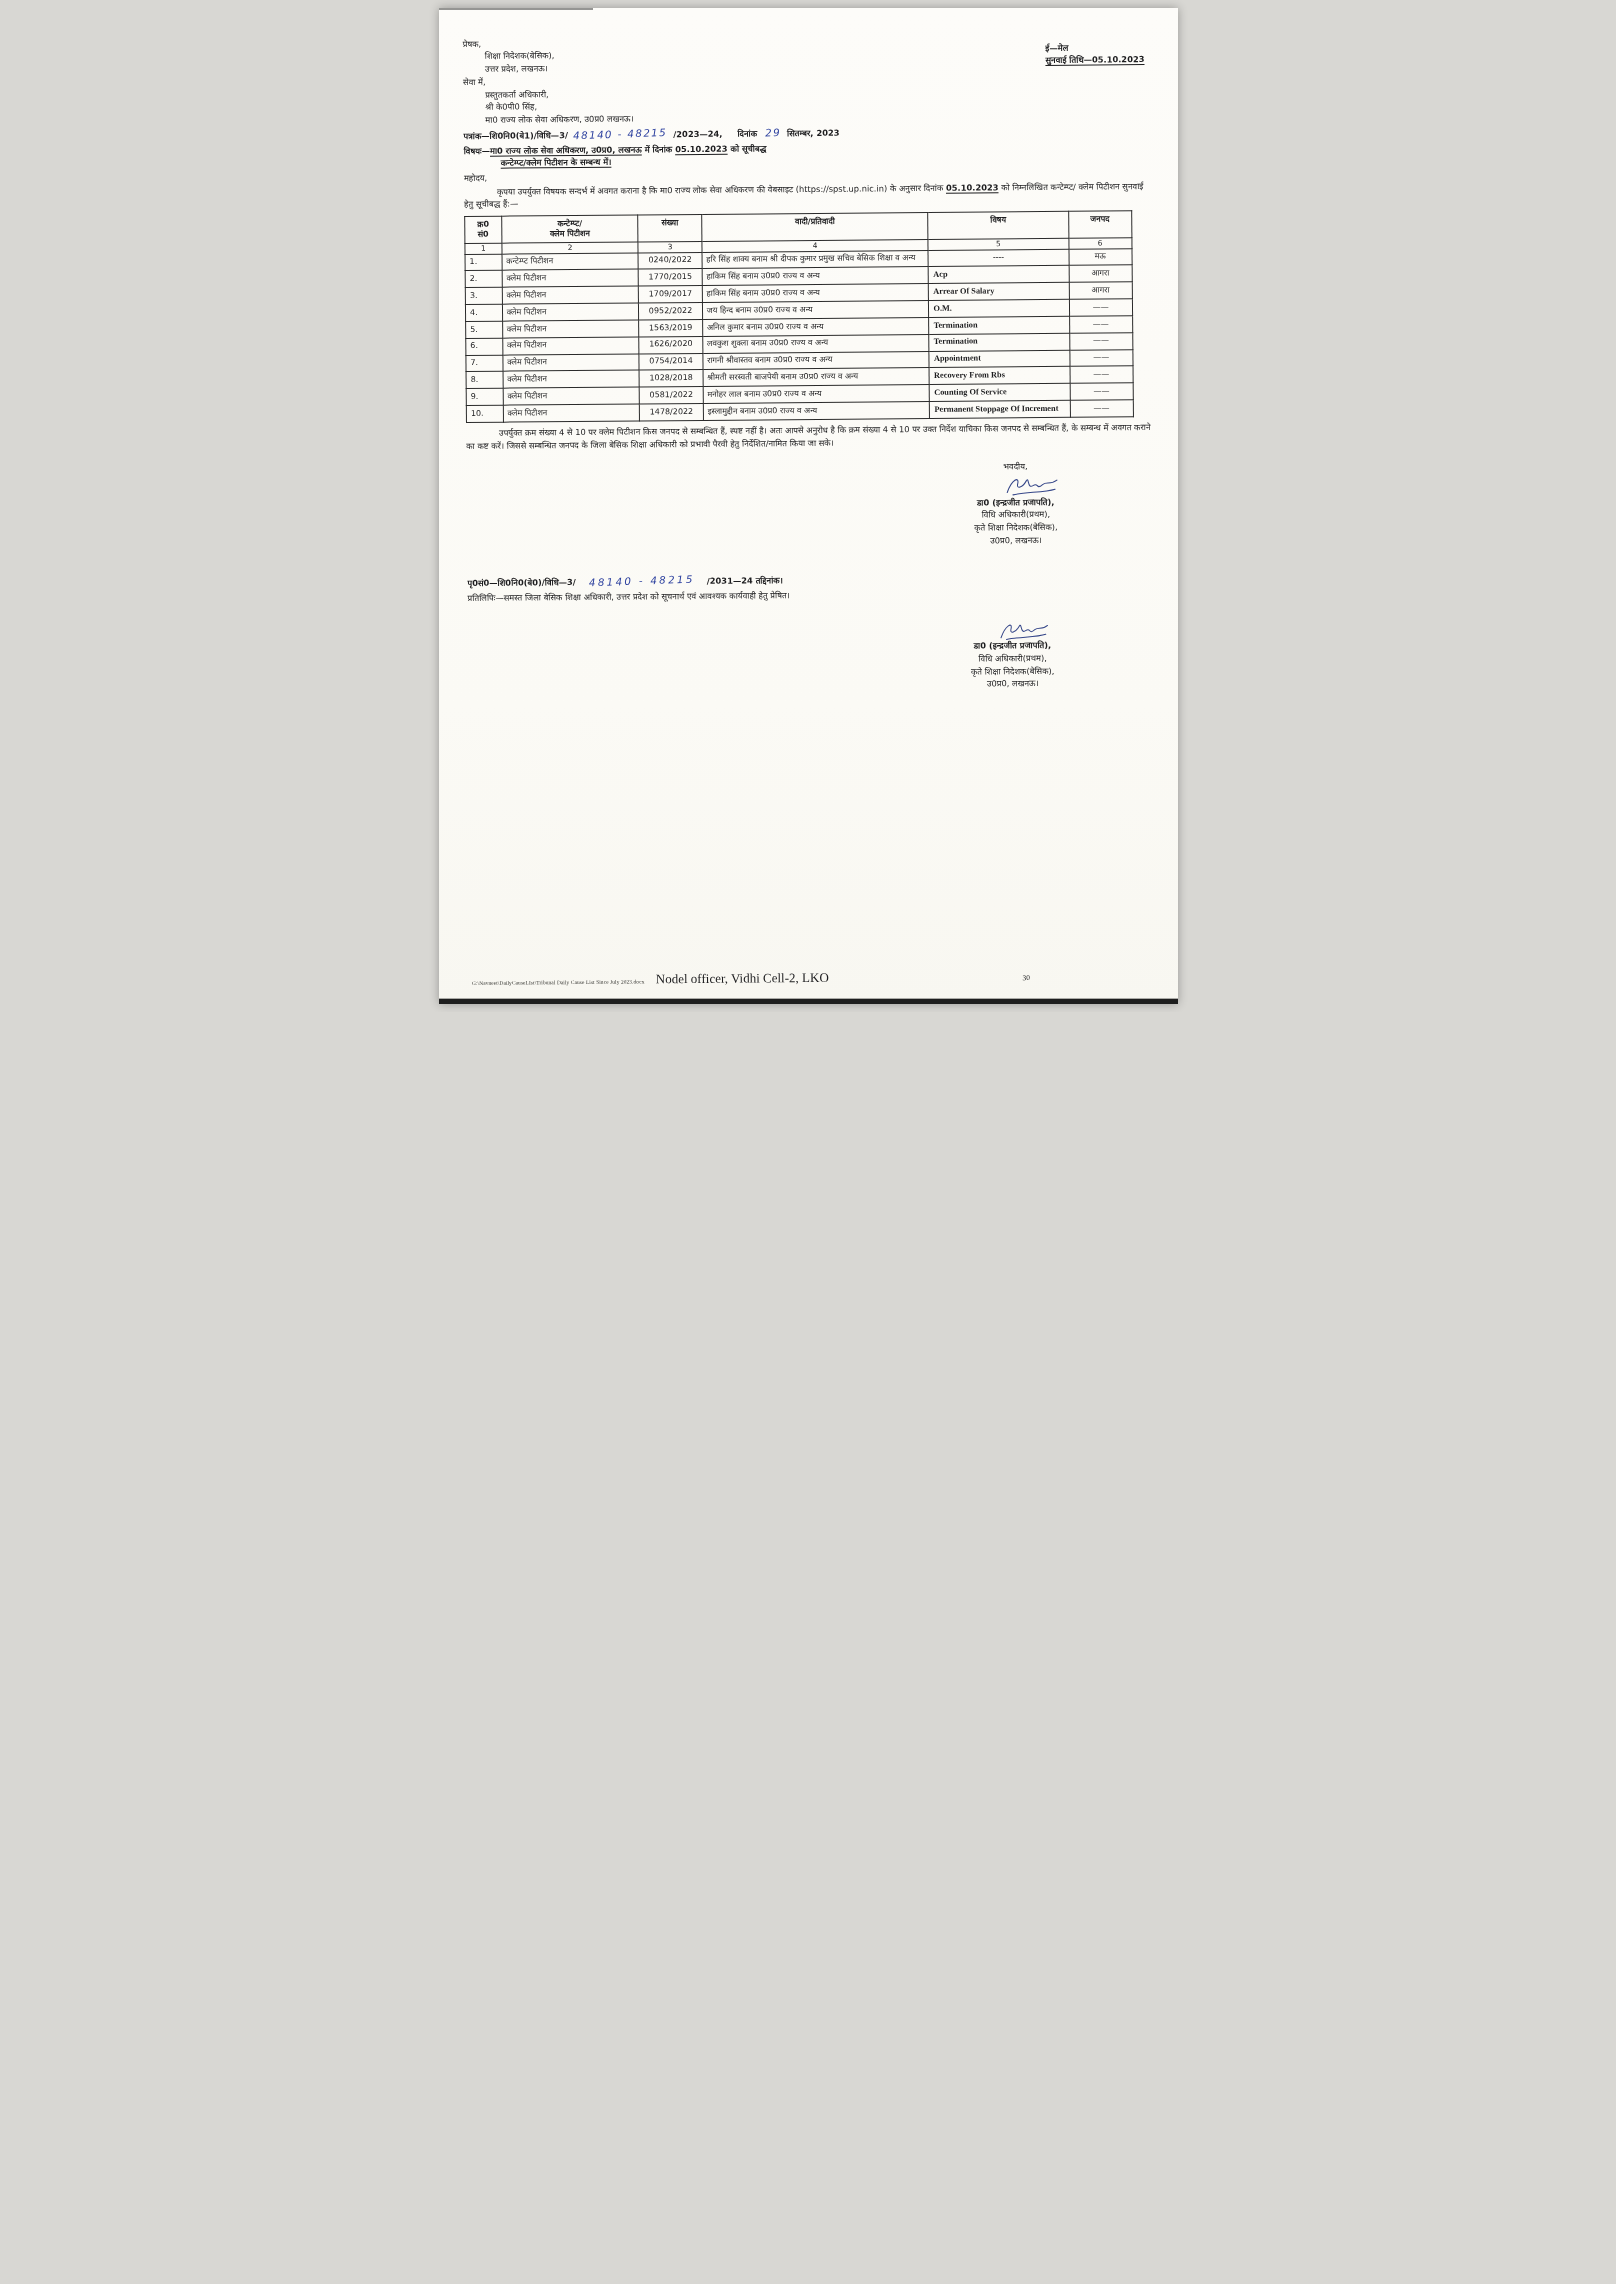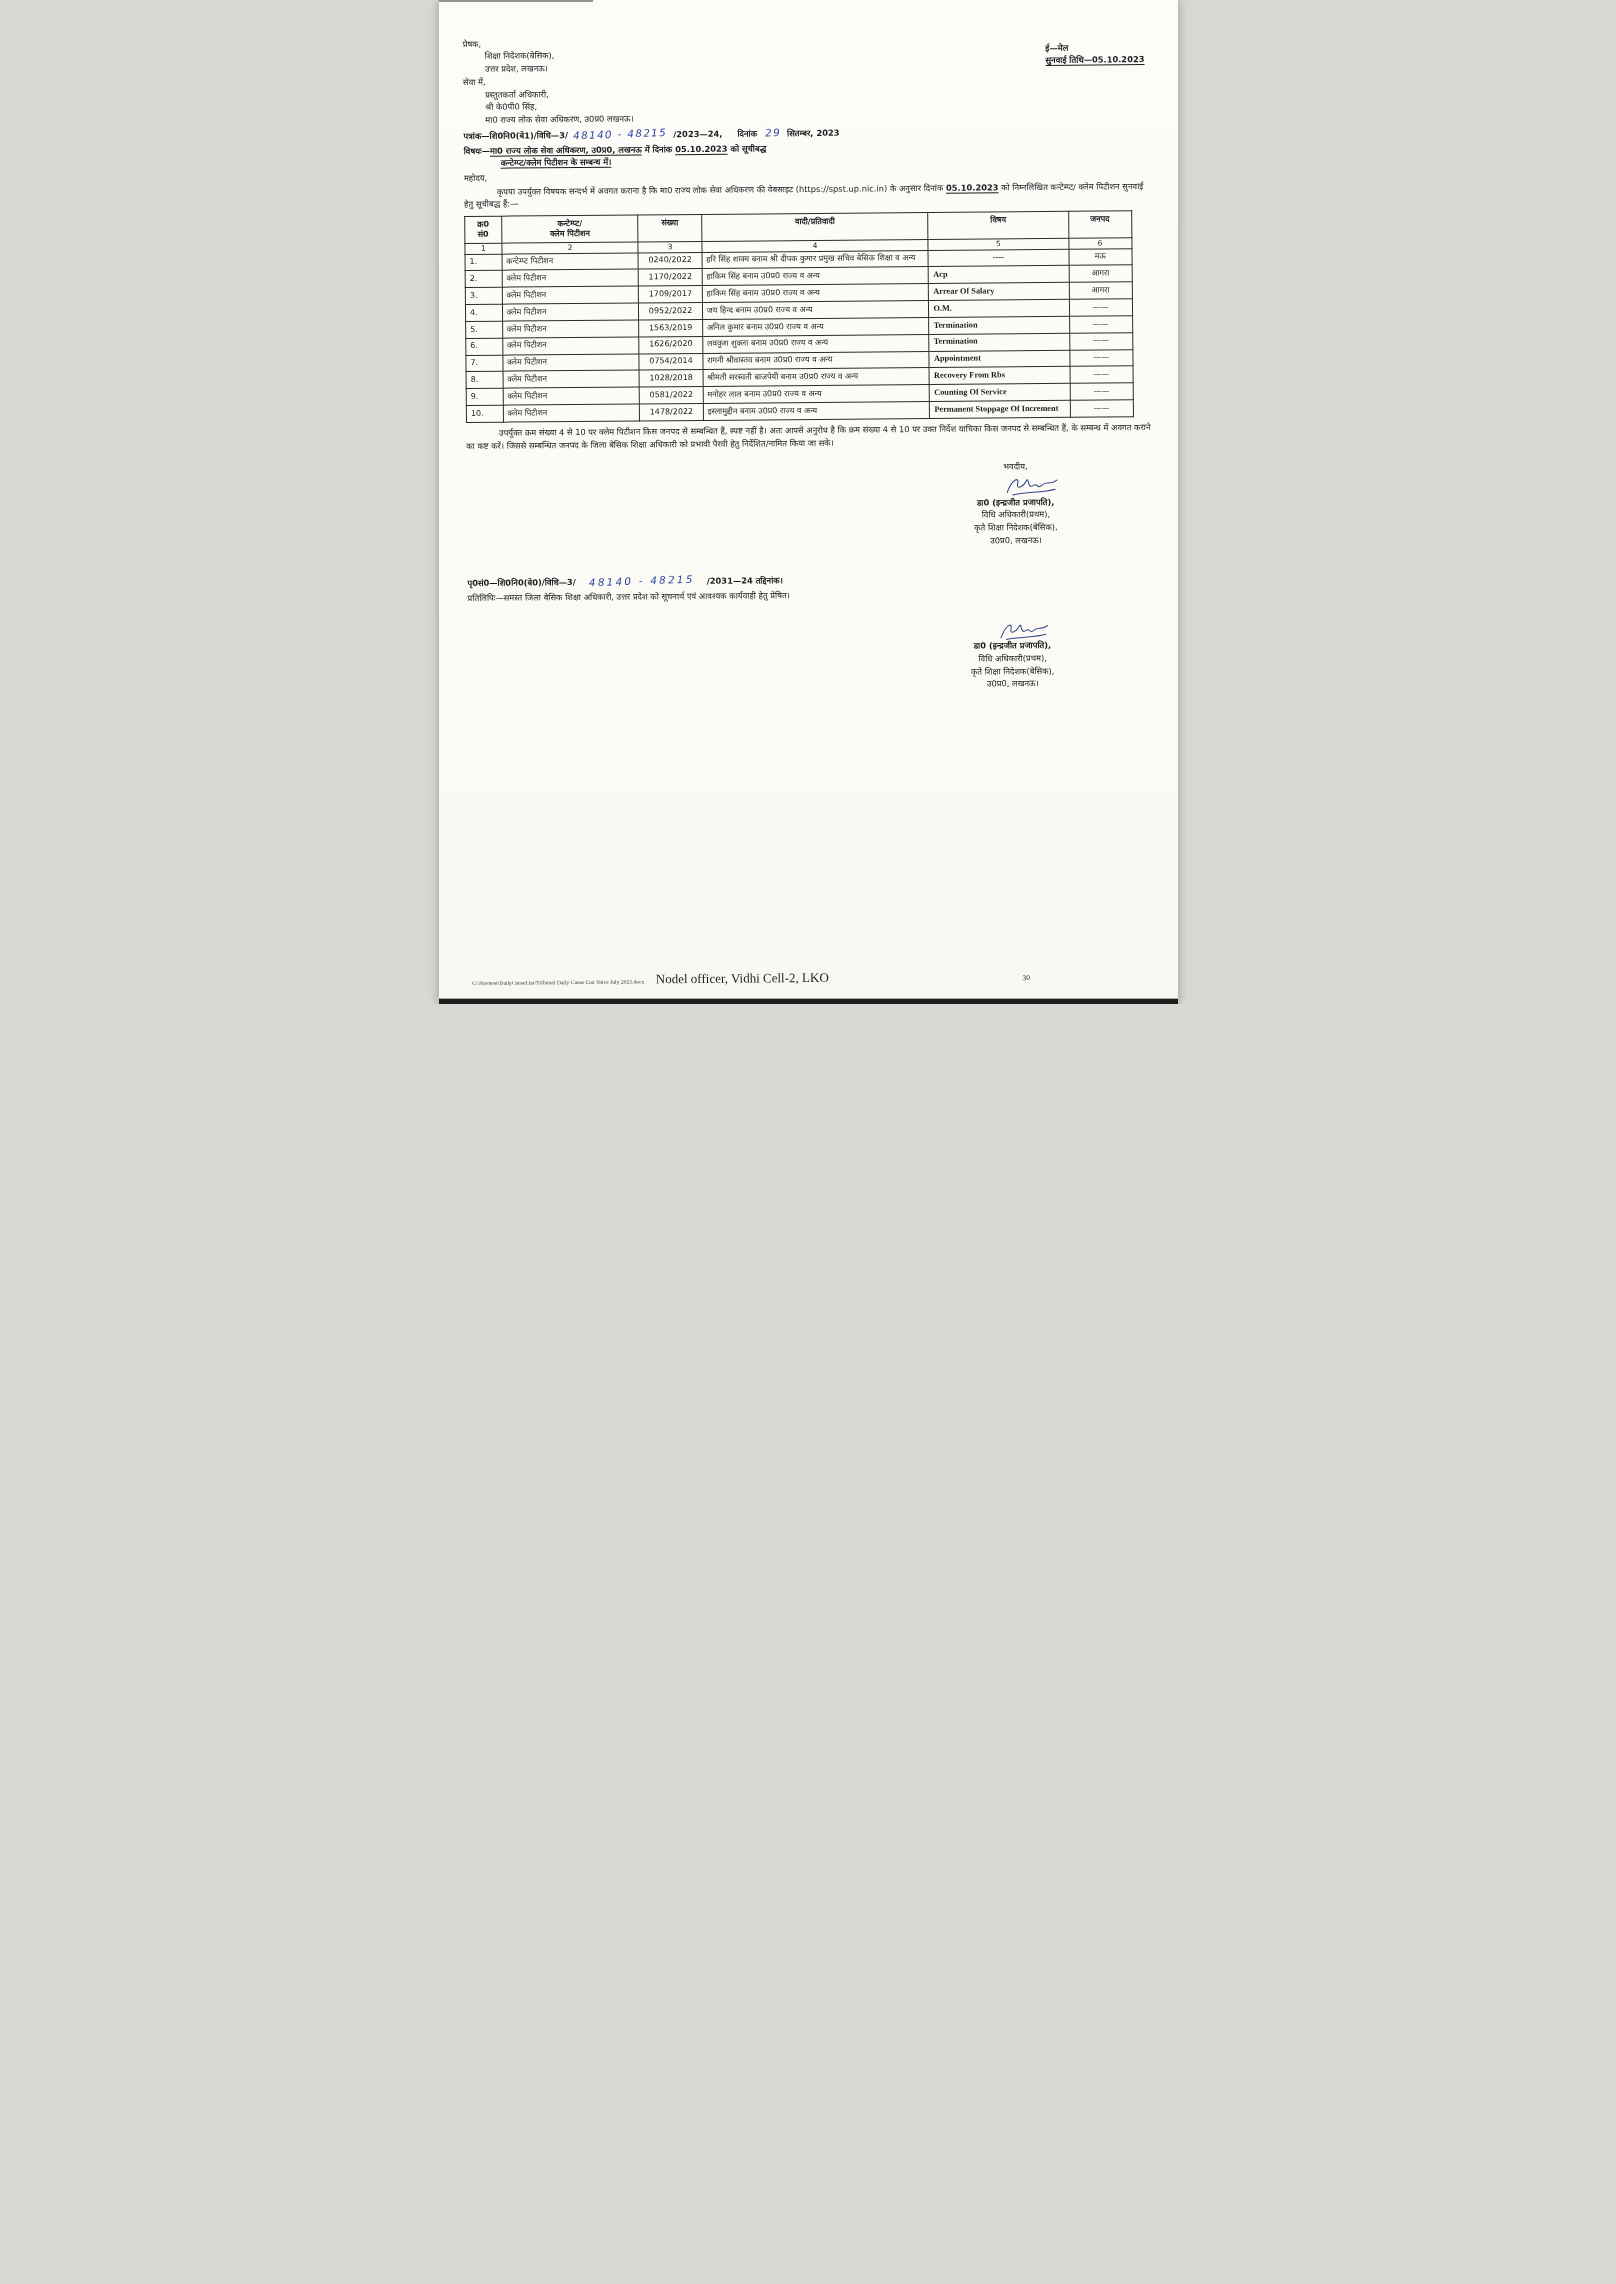--- a/index.html
+++ b/index.html
@@ -1,20 +1,20 @@
 <!DOCTYPE html>
 <html style="font-size:9px"><head>
 <meta charset="utf-8">
 <style>
   html,body{margin:0;padding:0}
   body{background:#d8d7d3;font-family:"DejaVu Sans","Liberation Sans",sans-serif;}
-  .page{position:relative;width:685px;min-height:969px;margin:0 auto;
+  .page{position:relative;width:685px;min-height:969px;margin:8px auto;
         background:linear-gradient(180deg,#fdfcf9 0%,#fbfaf5 70%,#f8f7f1 100%);
         box-shadow:0 0 9px rgba(0,0,0,.3);
-        padding:35px 27px 0 27px;color:#1d1d1f;font-size:8.3px;line-height:1.5;
+        padding:27px 27px 0 27px;color:#1d1d1f;font-size:8.3px;line-height:1.5;
         display:flex;flex-direction:column;overflow:hidden;}
   .tilt{transform:rotate(-0.5deg);transform-origin:50% 40%;display:flex;flex-direction:column;flex:1;}
   .bold{font-weight:700}
   .u{text-decoration:underline;text-underline-offset:1.7px;text-decoration-thickness:0.8px}
   .ind{margin-left:22px}
   .hand{color:#2b3f9e;font-size:10.3px;font-style:italic;letter-spacing:1.4px;display:inline-block;
         transform:rotate(-1.5deg);padding:0 5.7px;font-weight:500;white-space:nowrap}
   .top-row{display:flex;justify-content:space-between;align-items:flex-start}
   .email-block{margin-top:9px;text-align:left;margin-right:3.4px}
   .recipient{margin-top:1.1px}
@@ -121,21 +121,21 @@
           <td>1.</td>
           <td>कन्टेम्प्ट पिटीशन</td>
           <td class="c">0240/2022</td>
           <td>हरि सिंह शाक्य बनाम श्री दीपक कुमार प्रमुख सचिव बेसिक शिक्षा व अन्य</td>
           <td class="en c">----</td>
           <td class="c">मऊ</td>
         </tr>
         <tr>
           <td>2.</td>
           <td>क्लेम पिटीशन</td>
-          <td class="c">1170/2022</td>
+          <td class="c">1770/2015</td>
           <td>हाकिम सिंह बनाम उ0प्र0 राज्य व अन्य</td>
           <td class="en">Acp</td>
           <td class="c">आगरा</td>
         </tr>
         <tr>
           <td>3.</td>
           <td>क्लेम पिटीशन</td>
           <td class="c">1709/2017</td>
           <td>हाकिम सिंह बनाम उ0प्र0 राज्य व अन्य</td>
           <td class="en">Arrear Of Salary</td>

